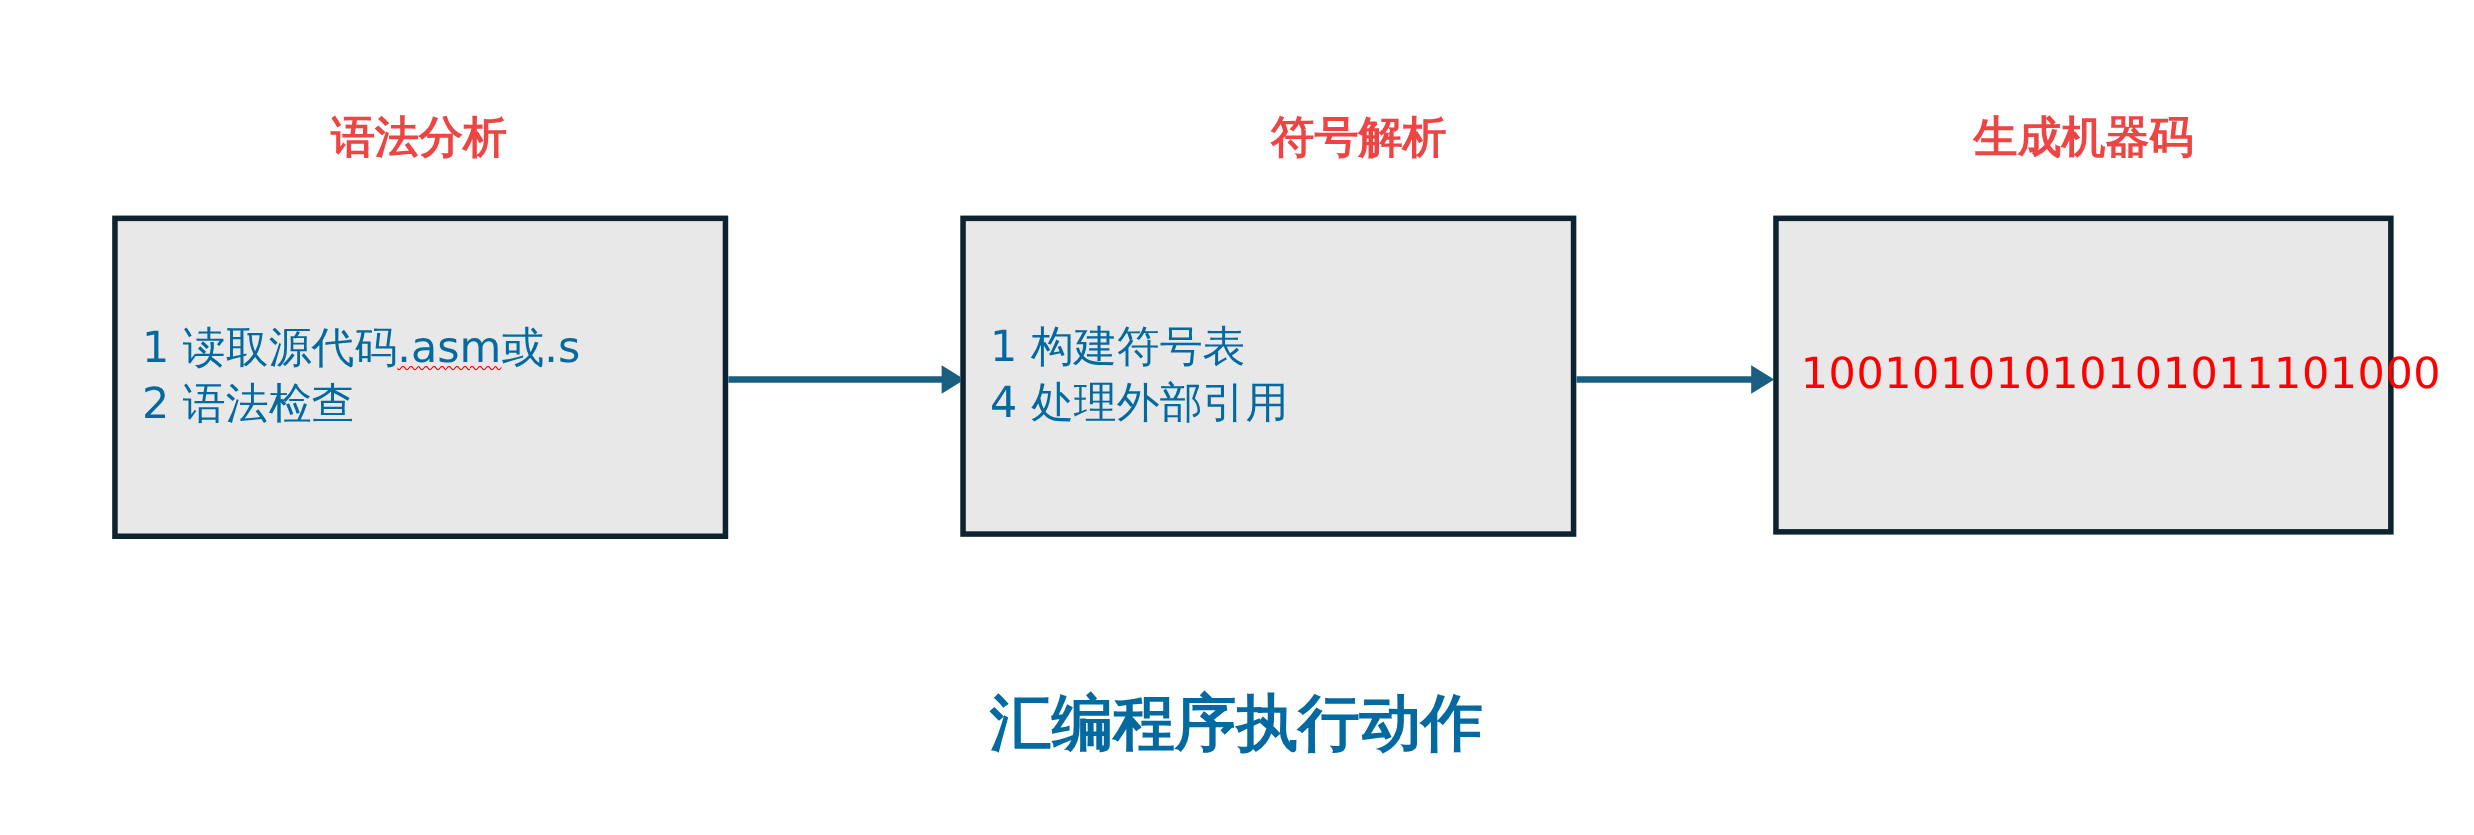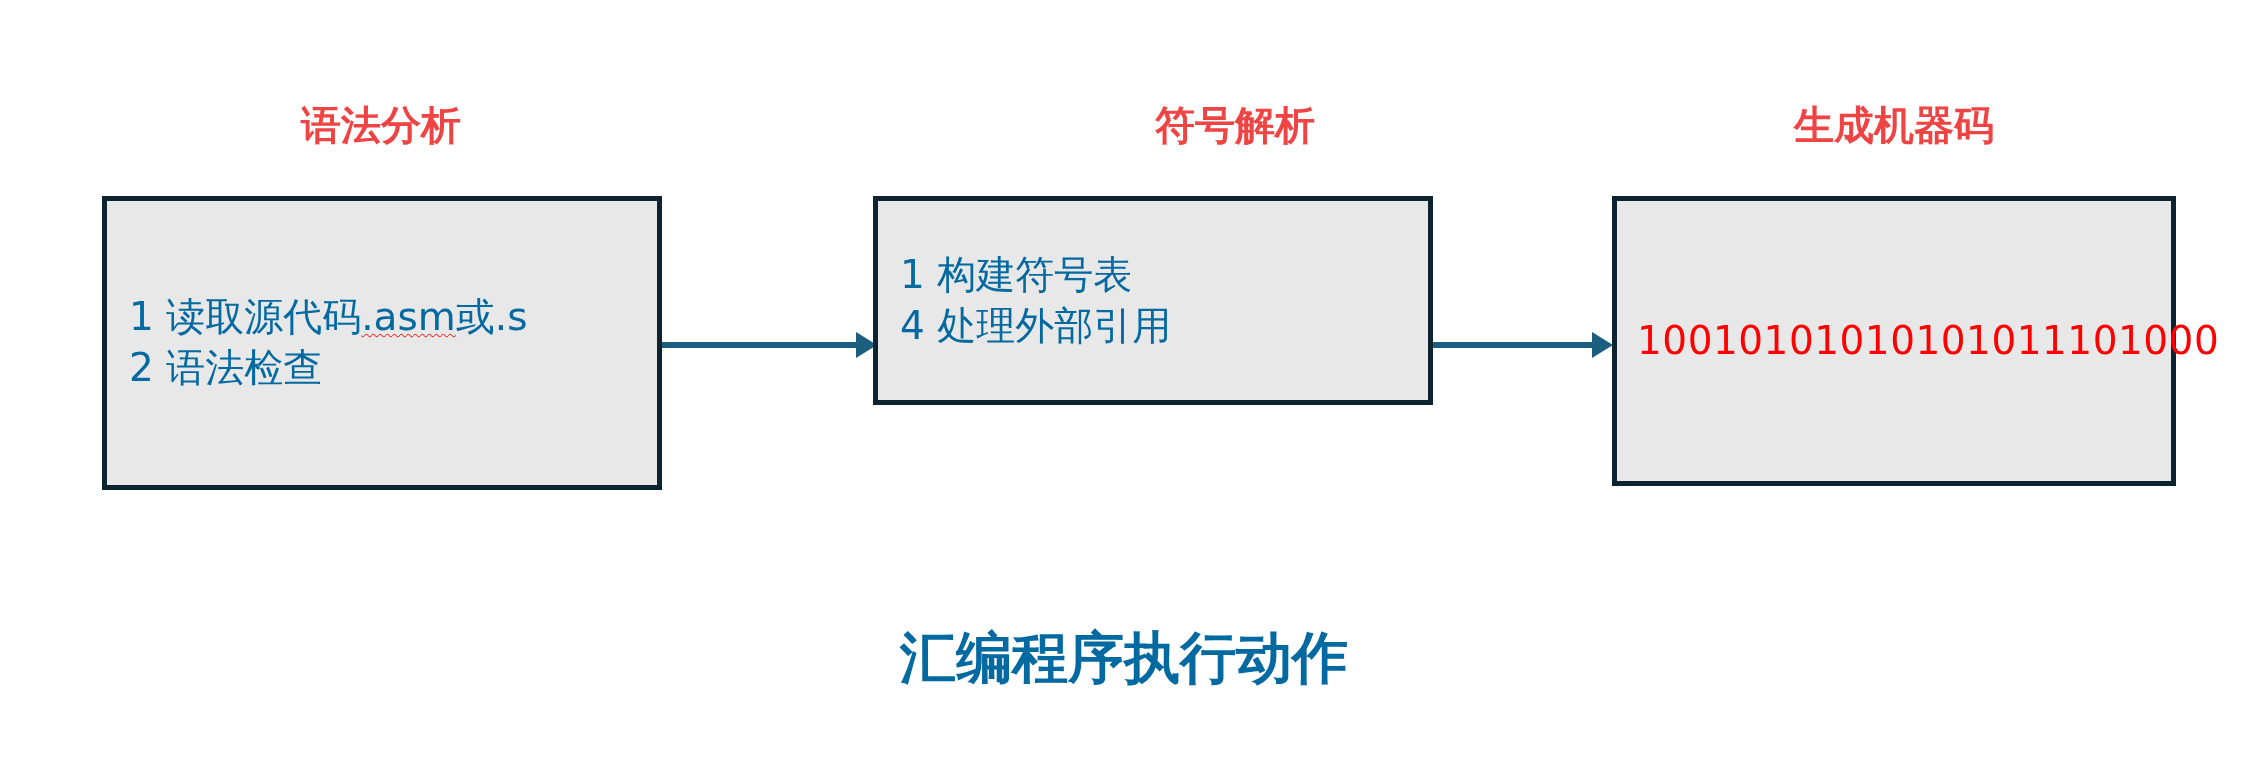--- a/index.html
+++ b/index.html
@@ -99,21 +99,21 @@
     </div>
   </div>
 
   <svg class="connector" style="left:662px; top:320px;" width="215" height="50" viewBox="0 0 215 50">
     <line x1="0" y1="25" x2="196" y2="25" stroke="#1a5f80" stroke-width="6"></line>
     <polygon points="194,12 215,25 194,38" fill="#1a5f80"></polygon>
   </svg>
 
   <div class="stage-title" style="left:1220px; top:105px;margin-left:15px;">符号解析</div>
 
-  <div class="proc-box" style="left:873px; top:196px; width:560px; height:209px;">
+  <div class="proc-box" style="left:873px; top:196px; width:560px; height:292px;">
     <div class="box-lines">
       <div class="box-line">1 构建符号表</div>
       <div class="box-line">4 处理外部引用</div>
     </div>
   </div>
 
   <svg class="connector" style="left:1433px; top:320px;" width="180" height="50" viewBox="0 0 180 50">
     <line x1="0" y1="25" x2="161" y2="25" stroke="#1a5f80" stroke-width="6"></line>
     <polygon points="159,12 180,25 159,38" fill="#1a5f80"></polygon>
   </svg>

